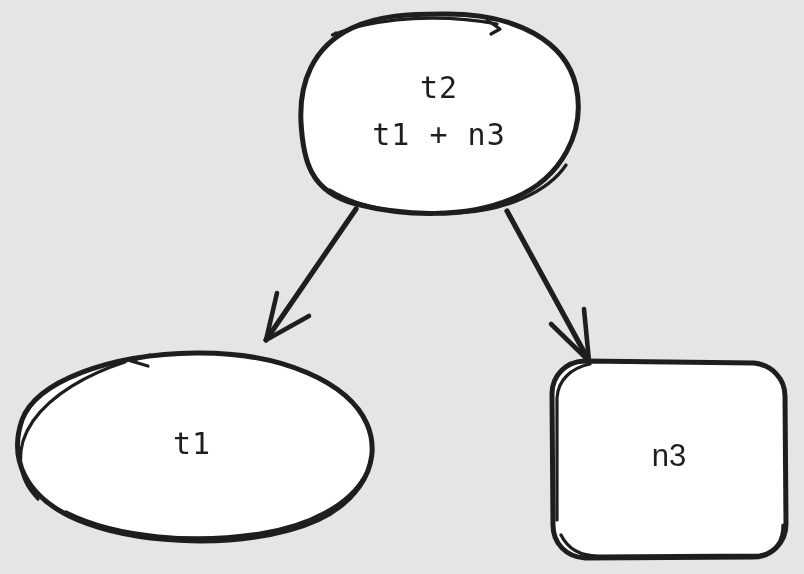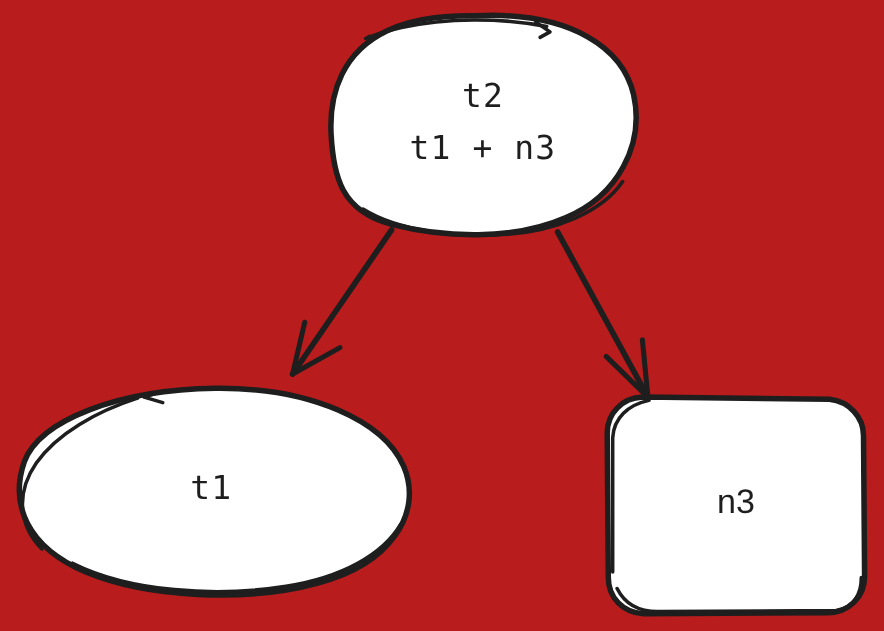--- a/index.html
+++ b/index.html
@@ -63,21 +63,21 @@
     font-family: "Liberation Sans", sans-serif;
     font-size: 31px;
     fill: #1e1e1e;
     text-anchor: middle;
     dominant-baseline: middle;
   }
 </style>
 </head>
 <body>
 
-<div id="canvas-root" style="background: #b91c1c; width: 804px; height: 574px;">
+<div id="canvas-root" style="background: #e5e5e5; width: 804px; height: 574px;">
   <svg id="sketch" viewBox="0 0 804 574" xmlns="http://www.w3.org/2000/svg">
 
     <g>
 
       <path class="node-shape" d="M 443 14
                C 519 13 566 43 576 86
                C 586 131 562 178 514 198
                C 466 219 403 216 356 204
                C 310 192 303 160 301 122
                C 299 84 312 47 352 28

